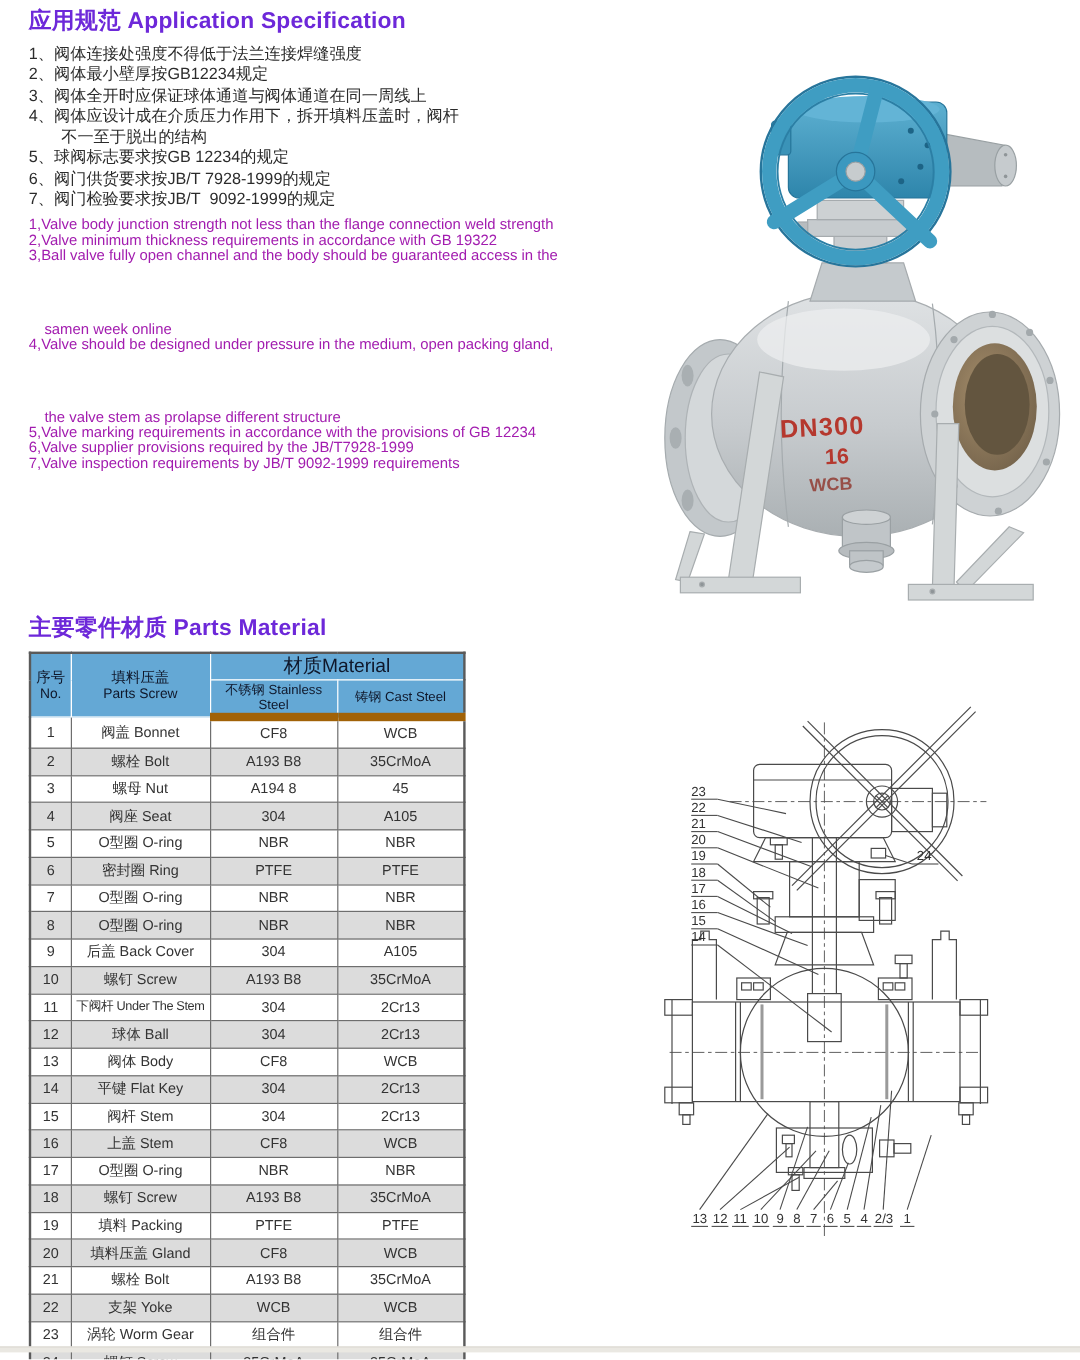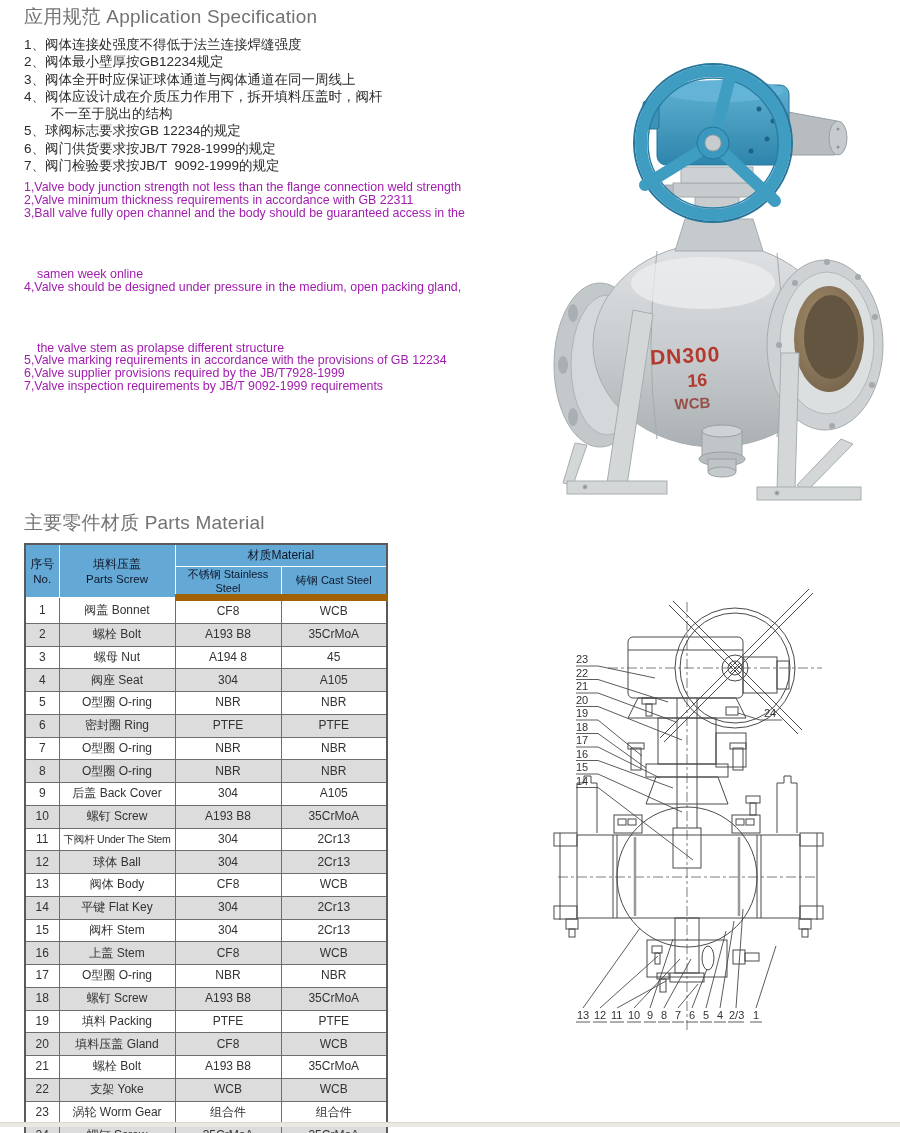--- a/index.html
+++ b/index.html
@@ -1,18 +1,18 @@
 <!DOCTYPE html>
 <html><head>
 <meta charset="utf-8">
 <style>
   html,body{margin:0;padding:0;background:#fff;}
   .page{position:relative;width:900px;height:1133px;background:#fff;overflow:hidden;
         font-family:"Liberation Sans",sans-serif;color:#2e2e2e;}
-  .h-title{position:absolute;left:24px;font-size:19px;font-weight:400;color:#737373;
+  .h-title{position:absolute;left:24px;font-size:19px;font-weight:700;color:#6d28d9;
            letter-spacing:.2px;white-space:pre;}
   #app-title{top:4px;}
   #parts-title{top:510px;}
 
   
   .cn-list{position:absolute;left:24px;top:36px;width:470px;font-size:13.5px;
            line-height:17.3px;color:#2b2b2b;}
   .cn-line{white-space:pre;}
   .cn-line.wrap{padding-left:27px;}
 
@@ -23,21 +23,21 @@
   .en-line.wrap{padding-left:13px;margin-top:48px;}
 
   
   .tbl-wrap{position:absolute;left:24px;top:543px;width:362px;}
   table.parts{border-collapse:collapse;table-layout:fixed;width:362px;
               font-size:12px;color:#333;border:2px solid #5a5a5a;}
   table.parts th{background:#64a8d5;color:#0f172a;font-weight:400;border:1px solid #fff;
                  padding:0;text-align:center;}
   table.parts th .l1{display:block;font-size:12px;line-height:15px;}
   table.parts th .l2{display:block;font-size:11.5px;line-height:14px;}
-  th.h-mat{height:21px;font-size:12px;margin-left:42px;}
+  th.h-mat{height:21px;font-size:16px;margin-left:42px;}
   th.h-sub{height:21px;font-size:11px;}
   th.span2{border-bottom:1px solid #5a5a5a;}
   tr.subrow th{border-bottom:7px solid #a16207;}
   table.parts td{border:1px solid #6e6e6e;height:21.75px;padding:0;text-align:center;
                  vertical-align:middle;line-height:13px;}
   table.parts tr.alt td{background:#dcdcdc;}
   td.c-name.tight{font-size:10.6px;letter-spacing:-.3px;}
 
   .photo-box{position:absolute;left:545px;top:55px;width:355px;height:455px;}
   .diagram-box{position:absolute;left:530px;top:560px;width:370px;height:490px;}
@@ -58,21 +58,21 @@
       <div class="cn-line">2、阀体最小壁厚按GB12234规定</div>
       <div class="cn-line">3、阀体全开时应保证球体通道与阀体通道在同一周线上</div>
       <div class="cn-line">4、阀体应设计成在介质压力作用下，拆开填料压盖时，阀杆</div>
       <div class="cn-line wrap">不一至于脱出的结构</div>
       <div class="cn-line">5、球阀标志要求按GB 12234的规定</div>
       <div class="cn-line">6、阀门供货要求按JB/T 7928-1999的规定</div>
       <div class="cn-line">7、阀门检验要求按JB/T  9092-1999的规定</div>
     </div>
   <div class="en-list" id="en-list">
       <div class="en-line">1,Valve body junction strength not less than the flange connection weld strength</div>
-      <div class="en-line">2,Valve minimum thickness requirements in accordance with GB 22311</div>
+      <div class="en-line">2,Valve minimum thickness requirements in accordance with GB 19322</div>
       <div class="en-line">3,Ball valve fully open channel and the body should be guaranteed access in the</div>
       <div class="en-line wrap">samen week online</div>
       <div class="en-line">4,Valve should be designed under pressure in the medium, open packing gland,</div>
       <div class="en-line wrap">the valve stem as prolapse different structure</div>
       <div class="en-line">5,Valve marking requirements in accordance with the provisions of GB 12234</div>
       <div class="en-line">6,Valve supplier provisions required by the JB/T7928-1999</div>
       <div class="en-line">7,Valve inspection requirements by JB/T 9092-1999 requirements</div>
     </div>
 
   <div class="photo-box">

